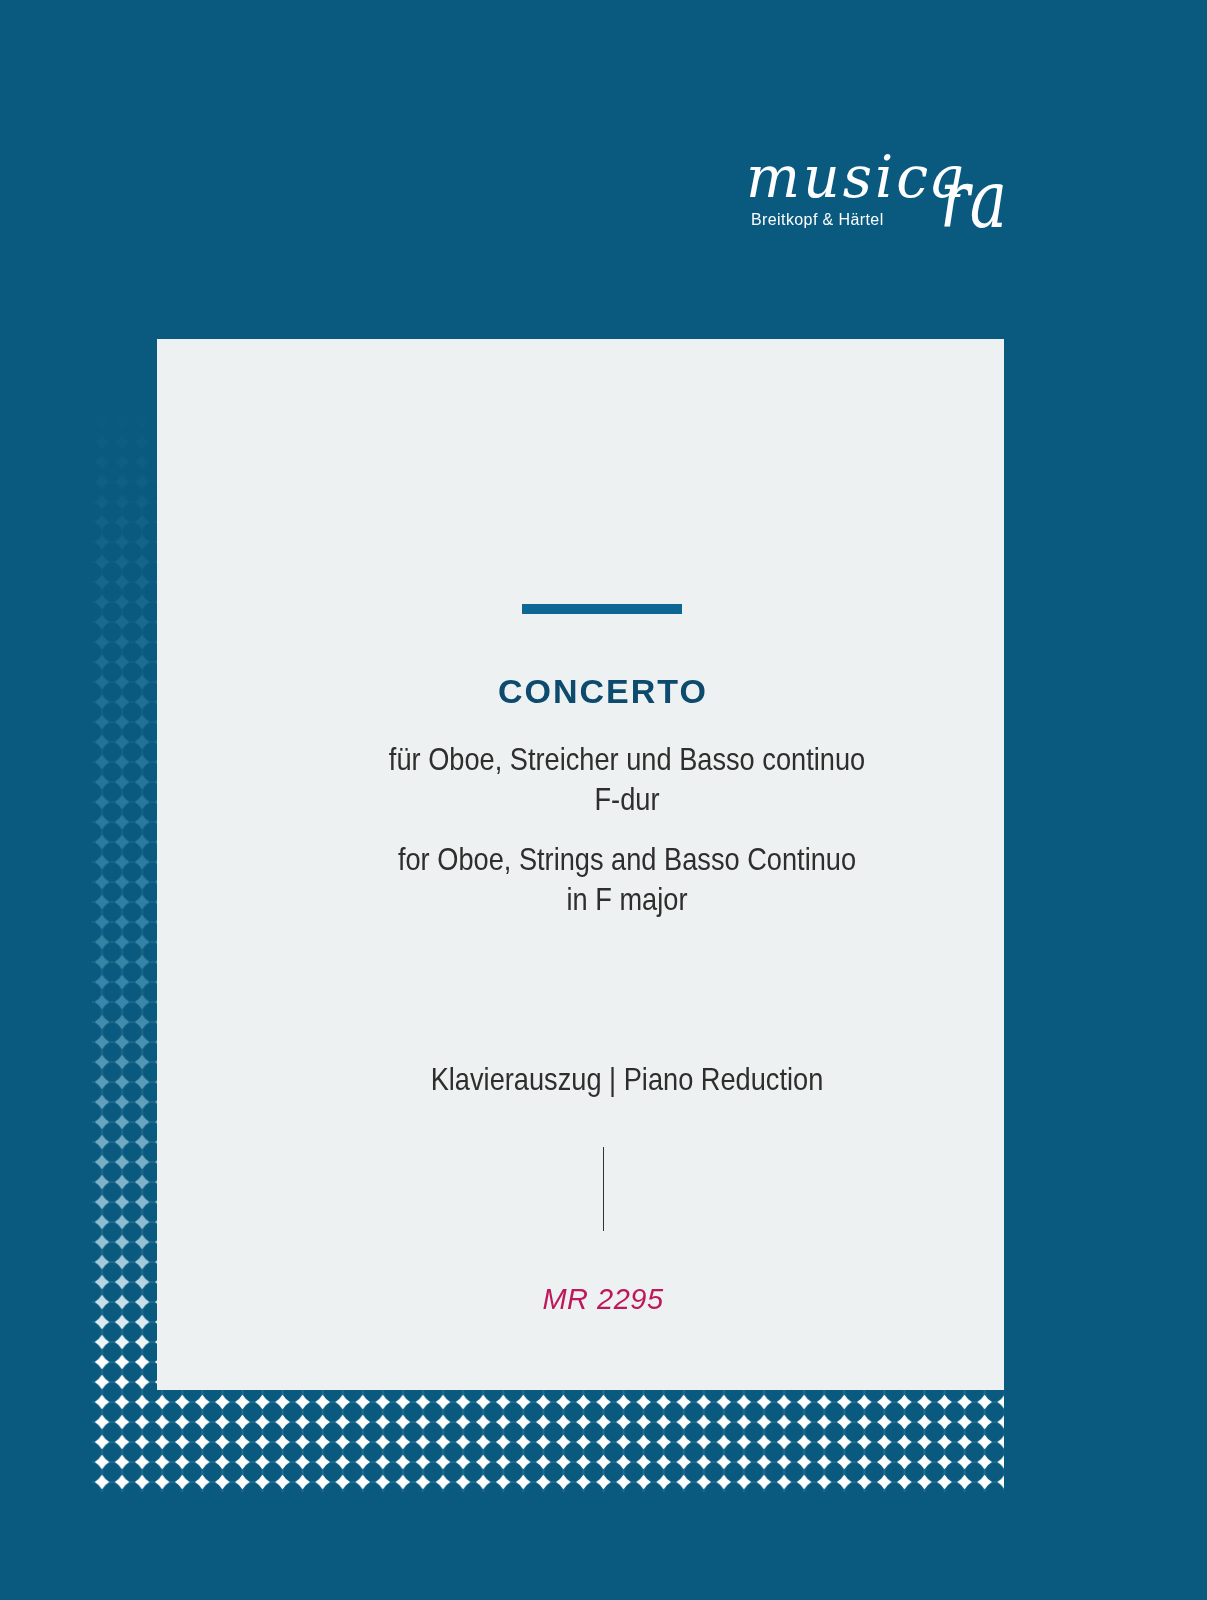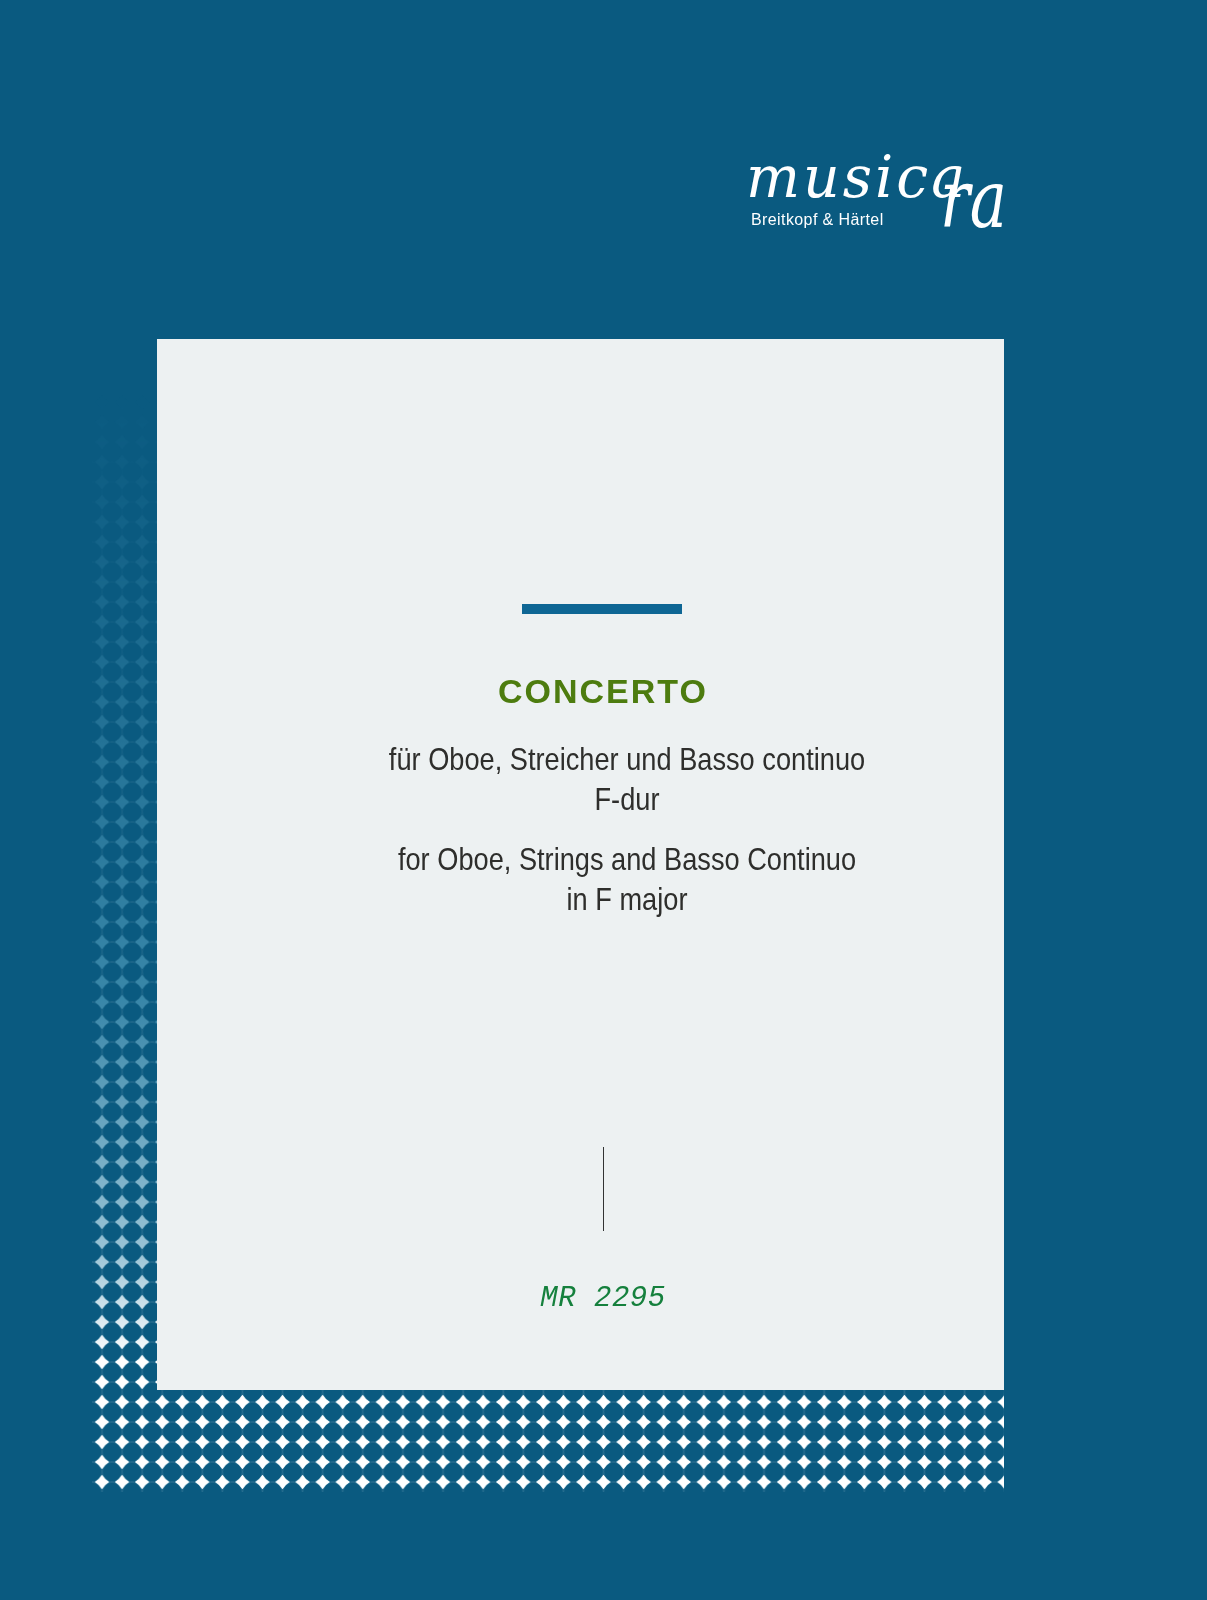--- a/index.html
+++ b/index.html
@@ -18,31 +18,31 @@
   .pattern{position:absolute;left:92px;top:391px;}
   
   .panel{position:absolute;left:157px;top:339px;width:892px;height:1051px;
          background:#edf1f2;overflow:hidden;}
   .title-row{position:absolute;left:0;top:48px;width:100%;text-align:center;
       line-height:180px;height:180px;white-space:nowrap;}
   .title-row span{display:inline-block;font-family:"Liberation Serif",serif;font-weight:700;
       font-size:180px;letter-spacing:4px;color:#1b1b19;transform:scaleX(.45);transform-origin:50% 50%;}
   .divider{position:absolute;left:365px;top:265px;width:160px;height:10px;background:#0e6694;}
   .work-title{position:absolute;left:0;top:330px;width:100%;text-align:center;
-      font-size:34px;font-weight:700;letter-spacing:2px;color:#4d7c0f;line-height:44px;}
+      font-size:34px;font-weight:700;letter-spacing:2px;color:#0c4a6e;line-height:44px;}
   .sub{position:absolute;left:0;width:100%;text-align:center;color:#2e2e2c;padding-left:24px;}
   .sub div{font-size:32px;line-height:40px;transform:scaleX(.85);transform-origin:50% 50%;white-space:nowrap;}
   .sub-de{top:400px;}
   .sub-en{top:500px;}
   .rv-line{top:612px;}
   .edition-line{top:720px;}
   .vline{position:absolute;left:446px;top:808px;width:1px;height:84px;background:#333;}
   .plate{position:absolute;left:0;top:940px;width:100%;text-align:center;
-      font-family:Liberation Mono, monospace;font-style:italic;font-size:29px;line-height:40px;
-      letter-spacing:.5px;color:#15803d;}
+      font-family:Liberation Sans, sans-serif;font-style:italic;font-size:29px;line-height:40px;
+      letter-spacing:.5px;color:#be185d;}
 </style>
 </head>
 <body>
 
 <div class="page">
 
   <svg class="pattern" width="1022" height="1101" viewBox="0 0 1022 1101" aria-hidden="true">
     <defs>
       <pattern id="patTeal" width="20.06" height="20" patternUnits="userSpaceOnUse">
         <circle cx="0" cy="1" r="9.7" fill="none" stroke="#ffffff" stroke-width="1" opacity="0.10"></circle>
@@ -110,18 +110,21 @@
       <div>für Oboe, Streicher und Basso continuo</div>
       <div>F-dur</div>
     </div>
 
     <div class="sub sub-en">
       <div>for Oboe, Strings and Basso Continuo</div>
       <div>in F major</div>
     </div>
 
 
+    <div class="sub edition-line">
+      <div>Klavierauszug | Piano Reduction</div>
+    </div>
 
     <div class="vline"></div>
 
     <div class="plate">MR 2295</div>
   </div>
 </div>
 
 </body></html>

